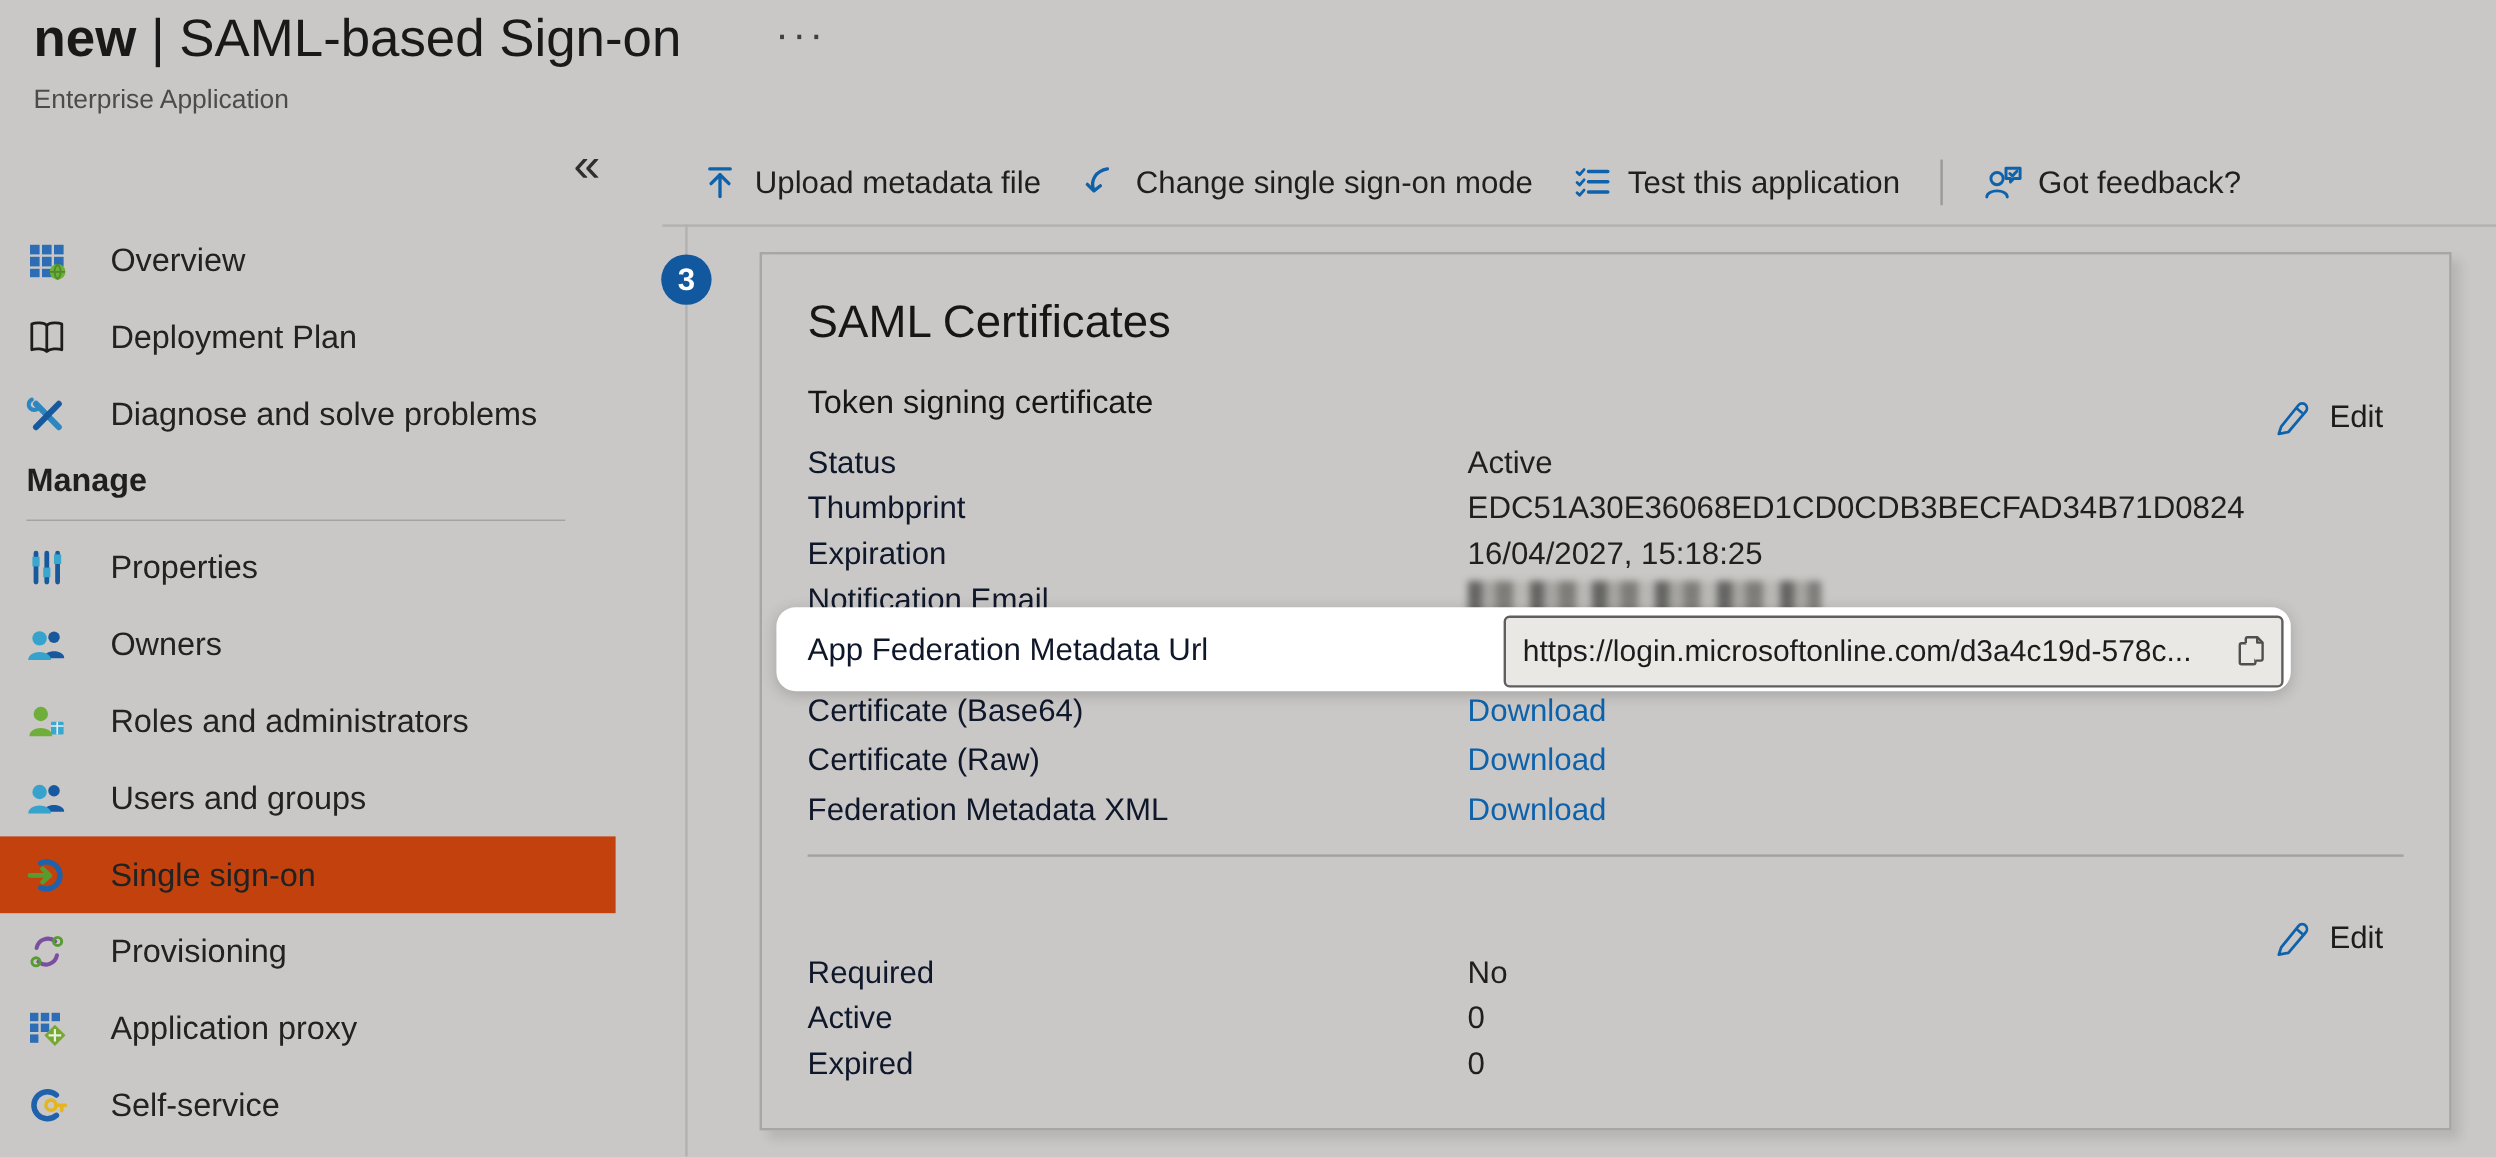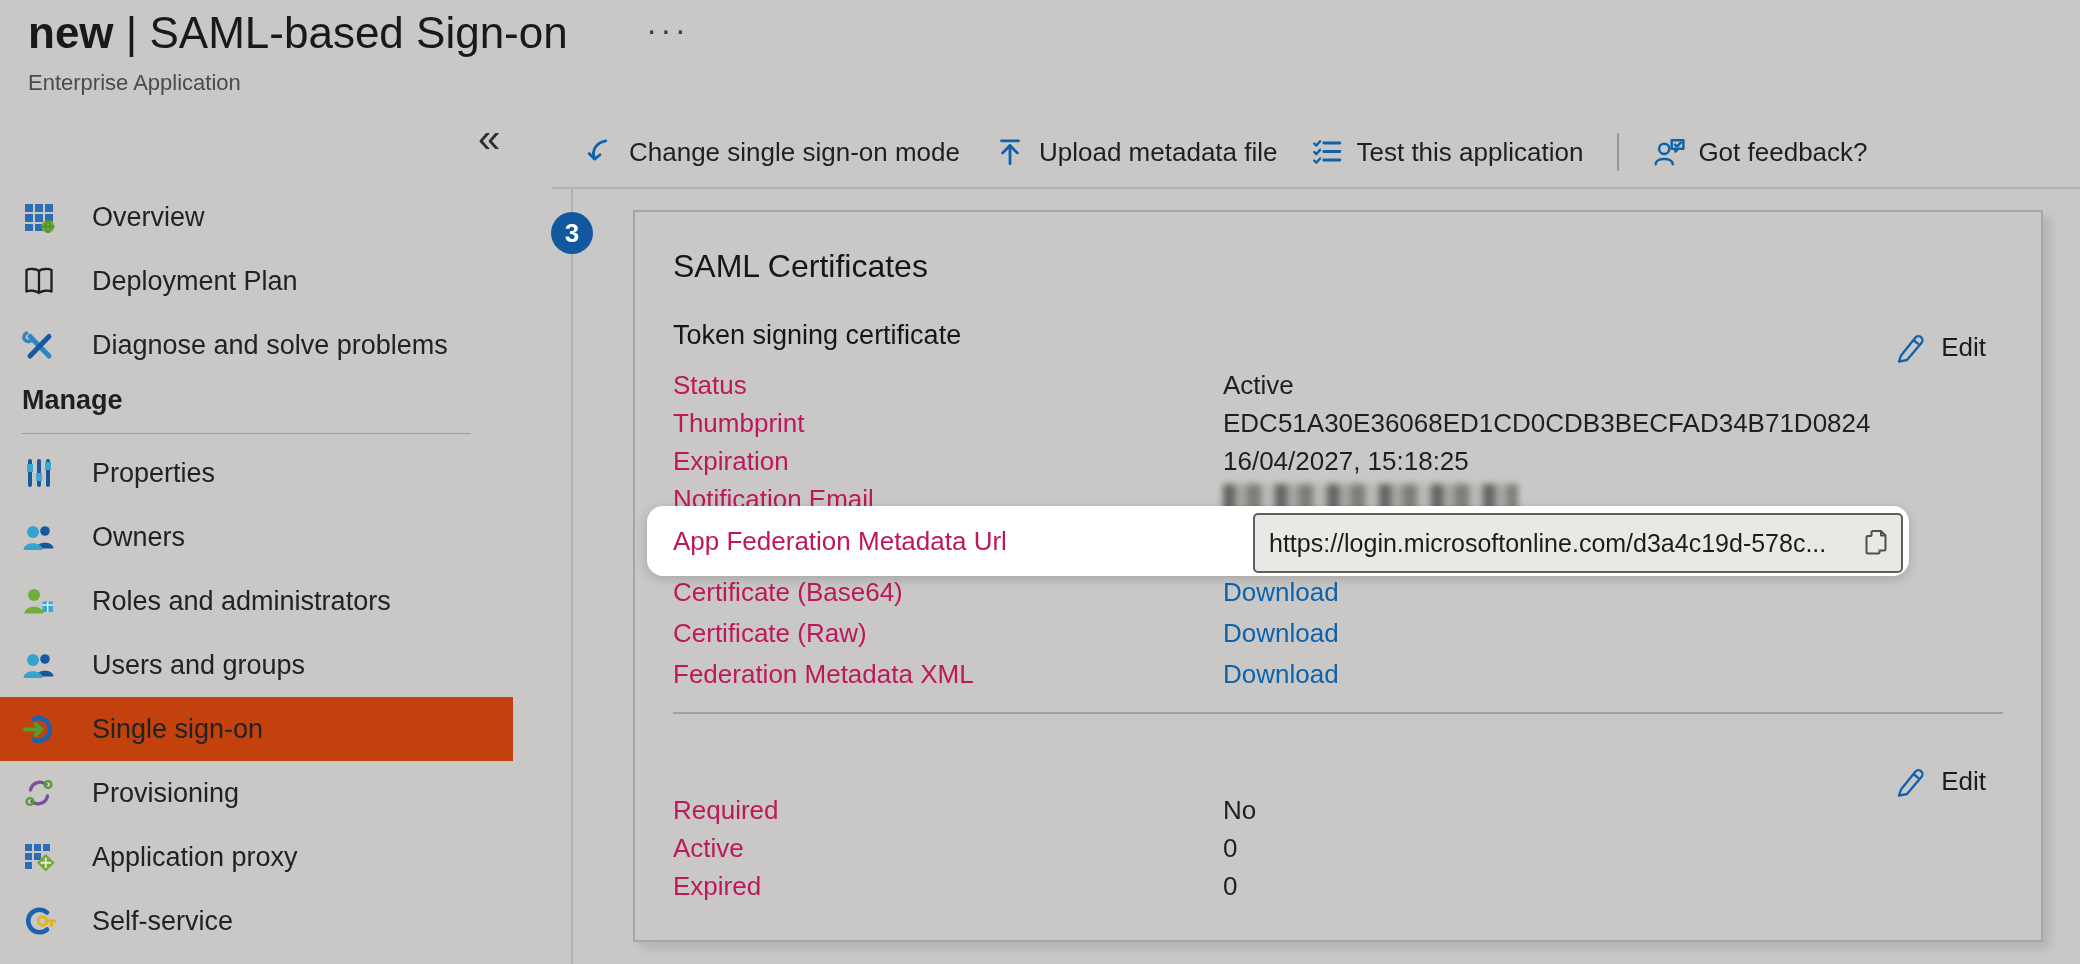--- a/index.html
+++ b/index.html
@@ -32,26 +32,26 @@
   .side-item .sicon{width:34px;height:34px;margin-left:22px;flex:0 0 auto;}
   .side-item span.slabel{margin-left:36px;white-space:nowrap;}
   .side-item.selected{background:#c2410c;}
   .manage-block{height:64px;position:relative;}
   .manage-label{position:absolute;left:22px;top:8px;font-size:27px;font-weight:700;color:#1f1f1f;}
   .manage-divider{position:absolute;left:22px;bottom:7px;width:449px;height:1px;background:#9c9b99;}
 
   
   .panel{position:absolute;left:633px;top:210px;width:1410px;height:732px;
          border:2px solid #a7a6a4;background:#c9c8c6;box-shadow:7px 7px 9px rgba(0,0,0,0.10);box-sizing:border-box;}
-  .panel-title{position:absolute;left:38px;top:36px;font-size:32px;color:#161616;text-align:right;}
+  .panel-title{position:absolute;left:38px;top:36px;font-size:38px;color:#161616;text-align:right;}
   .sec-title{position:absolute;left:38px;font-size:27px;font-weight:400;color:#161616;}
   .edit{position:absolute;right:55px;display:flex;align-items:center;gap:13px;font-size:26px;color:#1c1c1c;cursor:pointer;}
   .edit svg{width:34px;height:34px;}
   .prow{position:absolute;left:38px;right:40px;height:38px;display:flex;align-items:center;font-size:26px;}
-  .lab{width:550px;flex:0 0 aupx;flex-shrink:0;color:#be185d;white-space:nowrap;}
+  .lab{width:550px;flex:0 0 aupx;flex-shrink:0;color:#0f172a;white-space:nowrap;}
   .lab{flex:0 0 550px;}
   .val{color:#1f1f1f;white-space:nowrap;}
   a.link{color:#0d62ab;text-decoration:none;cursor:pointer;}
   .panel-divider{position:absolute;left:38px;top:500px;width:1330px;height:2px;background:#a3a2a0;}
 
   
   .redacted{width:295px;height:30px;border-radius:2px;filter:blur(3px);
     background-image:
       repeating-linear-gradient(90deg,rgba(92,92,90,.85) 0 12px,rgba(168,167,164,.85) 12px 24px,rgba(122,121,118,.85) 24px 38px,rgba(190,189,186,.85) 38px 52px),
       repeating-linear-gradient(0deg,#9a9996 0 8px,#b7b6b3 8px 16px,#8e8d8a 16px 24px);}
@@ -84,32 +84,32 @@
     <span class="b">new</span>
     <span class="r">| SAML-based Sign-on</span>
   </div>
   <div class="more-dots">···</div>
   <div class="subtitle">Enterprise Application</div>
   <div class="collapse">«</div>
 
   <div class="toolbar">
     <div class="tbtn">
       <svg viewBox="0 0 30 30" fill="none" stroke="#0d62ab" stroke-width="2.6" stroke-linecap="round" stroke-linejoin="round">
-        <path d="M20.5 4.5 C11.5 6 6.8 13.5 9.8 21"></path>
-          <path d="M4.8 16.5 L9.9 21.6 L15 17.6"></path>
-      </svg>
-      <span>Change single sign-on mode</span>
-    </div>
-    <div class="tbtn">
-      <svg viewBox="0 0 30 30" fill="none" stroke="#0d62ab" stroke-width="2.6" stroke-linecap="round" stroke-linejoin="round">
         <path d="M7 4.5 H23"></path>
           <path d="M15 9 V26"></path>
           <path d="M8 16 L15 9 L22 16"></path>
       </svg>
       <span>Upload metadata file</span>
+    </div>
+    <div class="tbtn">
+      <svg viewBox="0 0 30 30" fill="none" stroke="#0d62ab" stroke-width="2.6" stroke-linecap="round" stroke-linejoin="round">
+        <path d="M20.5 4.5 C11.5 6 6.8 13.5 9.8 21"></path>
+          <path d="M4.8 16.5 L9.9 21.6 L15 17.6"></path>
+      </svg>
+      <span>Change single sign-on mode</span>
     </div>
     <div class="tbtn">
       <svg viewBox="0 0 30 30" fill="none" stroke="#0d62ab" stroke-linecap="round" stroke-linejoin="round">
         <path stroke-width="2.8" d="M12 6.5 H27 M12 14.5 H27 M12 22.5 H27"></path>
         <path stroke-width="2.2" d="M3 7 L5 9 L8.5 5 M3 15 L5 17 L8.5 13 M3 23 L5 25 L8.5 21"></path>
       </svg>
       <span>Test this application</span>
     </div>
     <div class="tsep"></div>
     <div class="tbtn">

